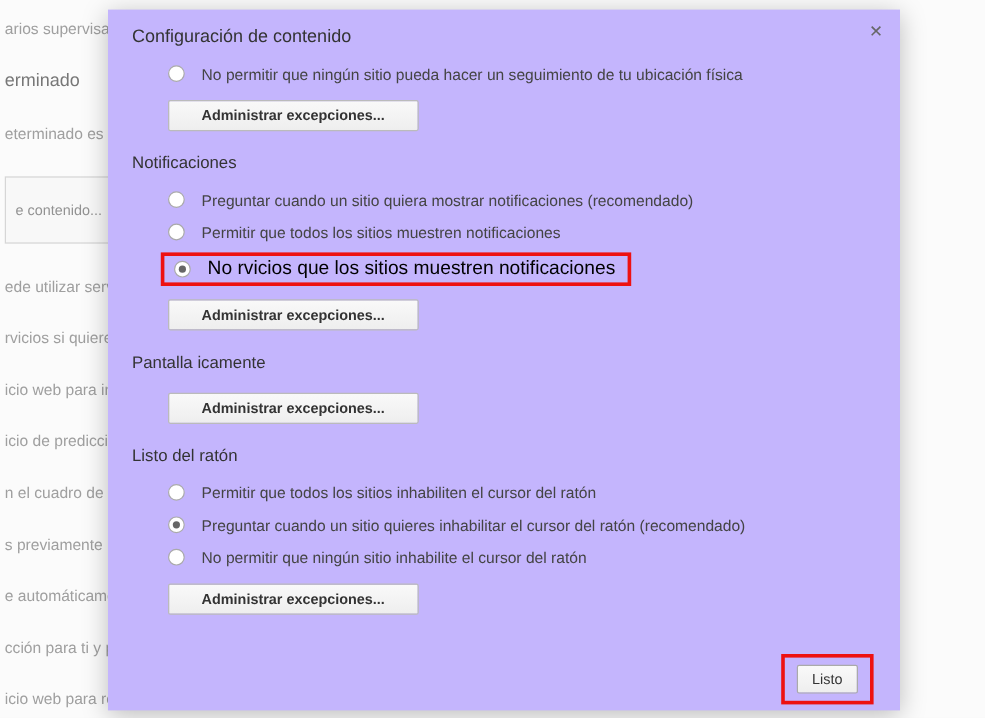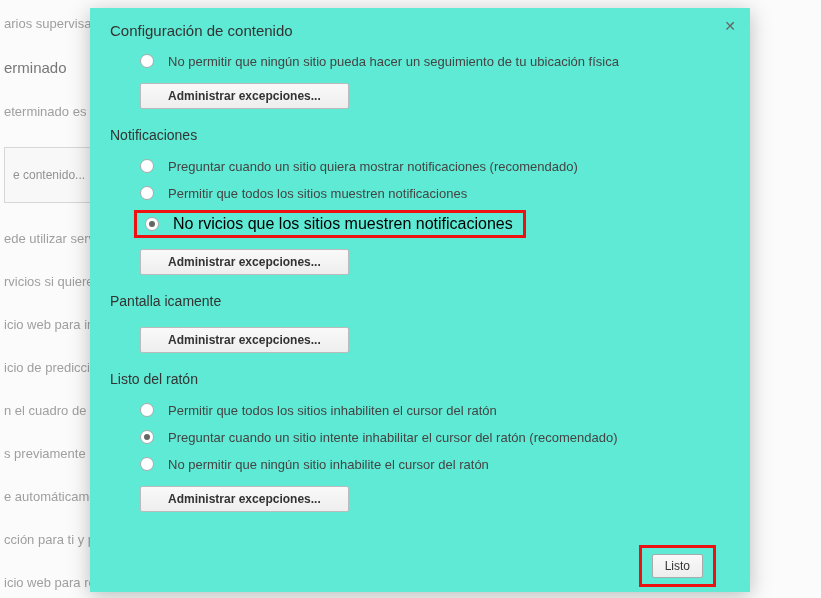--- a/index.html
+++ b/index.html
@@ -5,21 +5,21 @@
   * { box-sizing: border-box; margin: 0; padding: 0; }
   html, body { width: 821px; height: 598px; overflow: hidden; font-family: "Segoe UI", Arial, sans-serif; background: #fafafa; }
   .bg { position: absolute; inset: 0; color: #888; font-size: 13px; padding: 10px 0 0 0; }
   .bg .line { padding: 6px 4px; white-space: nowrap; margin-bottom: 16px; }
   .bg .btn-like { display: inline-block; border: 1px solid #ccc; padding: 20px 8px; font-size: 12px; color: #777; background: #f7f7f7; }
   .overlay { position: absolute; inset: 0; background: rgba(255,255,255,0.2); }
   .dialog {
     position: absolute;
     left: 90px; top: 8px;
     width: 660px; height: 584px;
-    background: #5eead4;
+    background: #c4b5fd;
     box-shadow: 0 4px 20px rgba(0,0,0,0.25);
   }
   .dialog-header {
     position: relative;
     padding: 14px 20px 8px 20px;
   }
   .dialog-title { font-size: 15px; color: #333; font-weight: 400; }
   .close-x {
     position: absolute; right: 12px; top: 10px;
     width: 16px; height: 16px; cursor: pointer;
@@ -62,21 +62,21 @@
     cursor: pointer;
     font-weight: bold;
   }
   .highlight-red {
     border: 3px solid #e11;
     padding: 2px 4px;
     display: inline-flex; align-items: center;
   }
   .dialog-footer {
     position: absolute;
-    bottom: 0; left: 0; right: 16px;
+    bottom: 0; left: 0; right: 4px;
     height: 52px;
     display: flex; align-items: center; justify-content: flex-end;
     padding-right: 18px;
   }
   .done-wrap {
     border: 3px solid #e11;
     padding: 6px 10px;
   }
   .done-btn {
     padding: 4px 12px;
@@ -167,21 +167,21 @@
     <div class="section">
       <div class="section-title">Listo del ratón</div>
 
       <div class="radio-row">
         <span class="radio"></span>
         <span>Permitir que todos los sitios inhabiliten el cursor del ratón</span>
       </div>
 
       <div class="radio-row">
         <span class="radio selected"></span>
-        <span>Preguntar cuando un sitio intente inhabilitar el cursor del ratón (recomendado)</span>
+        <span>Preguntar cuando un sitio quieres inhabilitar el cursor del ratón (recomendado)</span>
       </div>
 
       <div class="radio-row">
         <span class="radio"></span>
         <span>No permitir que ningún sitio inhabilite el cursor del ratón</span>
       </div>
 
       <button class="chrome-btn">Administrar excepciones...</button>
     </div>
 

